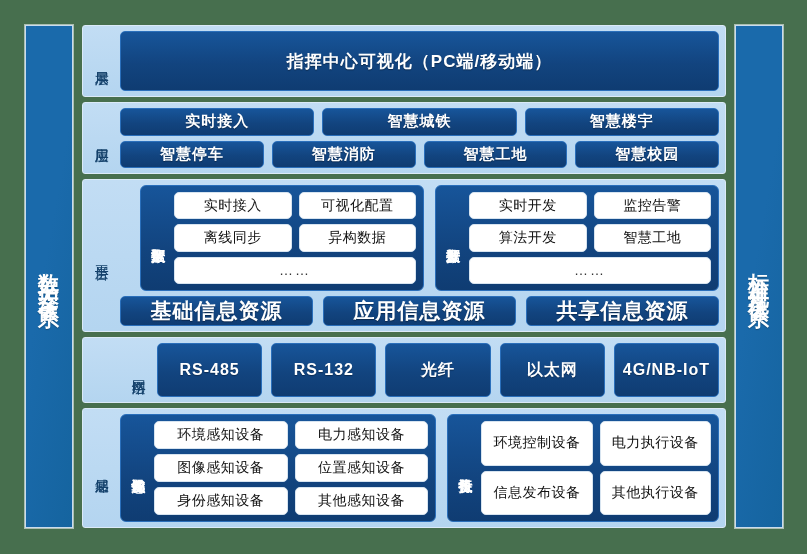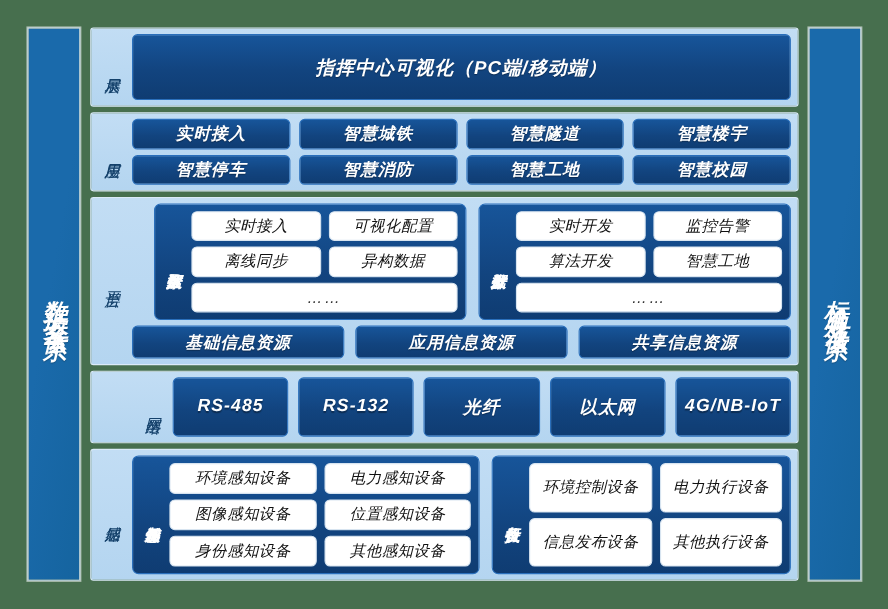--- a/index.html
+++ b/index.html
@@ -17,21 +17,20 @@
   #diagram {
     position: relative;
     width: 807px;
     height: 554px;
     box-sizing: border-box;
     display: flex;
     flex-direction: row;
     align-items: stretch;
     padding: 25px 24px 26px 25px;
     gap: 9px;
-    font-style: italic;
   }
 
   
   .side-bar {
     width: 48px;
     flex: 0 0 48px;
     background: linear-gradient(100deg, #1a6aab 0%, #1a6aab 45%, #15649f 100%);
     border: 1px solid #c9dced;
     box-sizing: border-box;
     display: flex;
@@ -203,21 +202,21 @@
     font-size: 14px;
     letter-spacing: 2px;
   }
   .resource-row {
     display: flex;
     flex-direction: row;
     gap: 10px;
     flex: 0 0 30px;
     height: 30px;
   }
-  .resource-row .pill { flex: 1 1 0; font-size: 15px; }
+  .resource-row .pill { flex: 1 1 0; font-size: 21px; }
 
   
   #layer-network { height: 66px; flex: 0 0 66px; padding-left: 43px; }
   .net-row {
     display: flex;
     flex-direction: row;
     gap: 9px;
     flex: 1 1 auto;
     height: 100%;
   }
@@ -257,21 +256,20 @@
     </div>
 
     <div class="layer" id="layer-app">
       <div class="layer-label">
         <span class="vtext">应用层</span>
       </div>
       <div class="layer-body">
         <div class="app-row">
           <div class="pill">实时接入</div>
           <div class="pill">智慧城铁</div>
-          <div class="pill">智慧隧道</div>
           <div class="pill">智慧楼宇</div>
         </div>
         <div class="app-row">
           <div class="pill">智慧停车</div>
           <div class="pill">智慧消防</div>
           <div class="pill">智慧工地</div>
           <div class="pill">智慧校园</div>
         </div>
       </div>
     </div>

